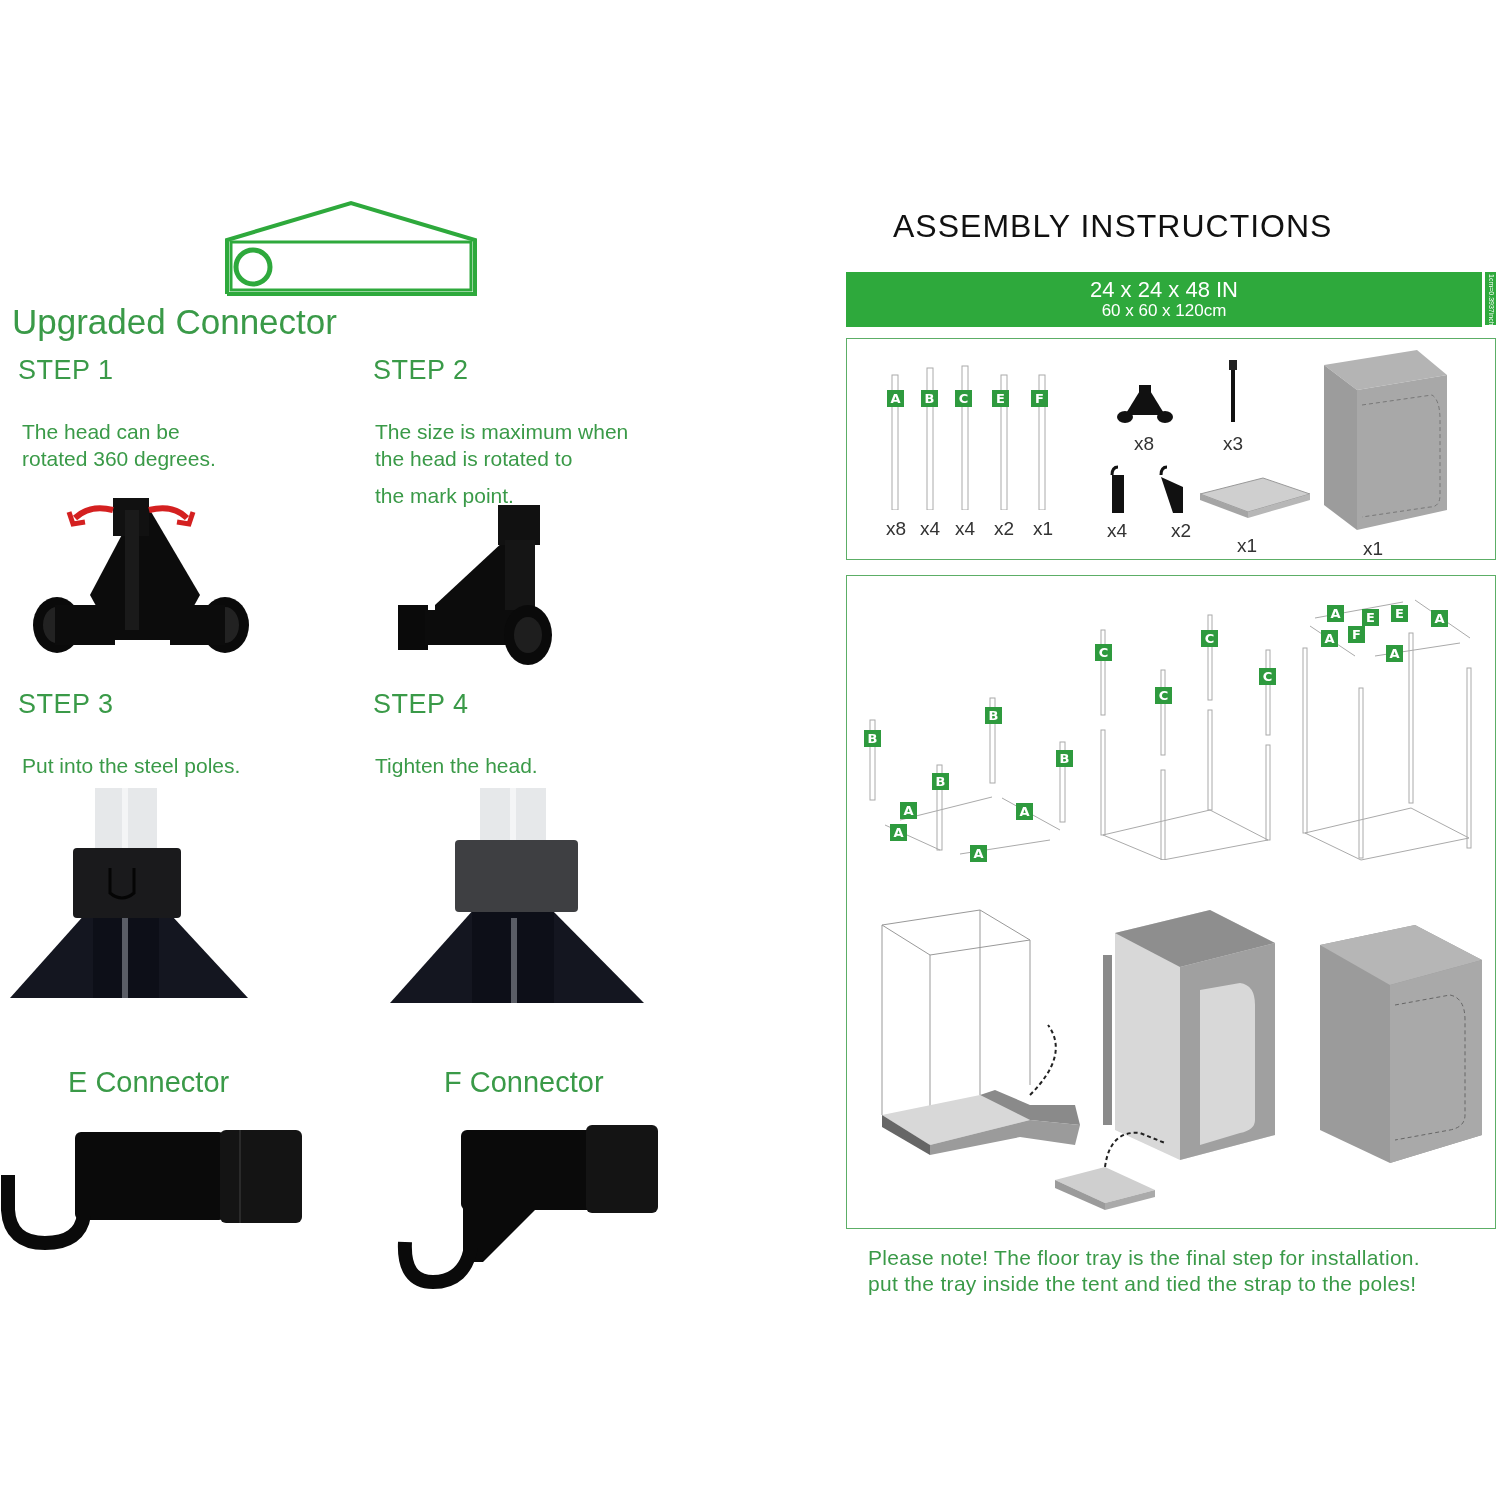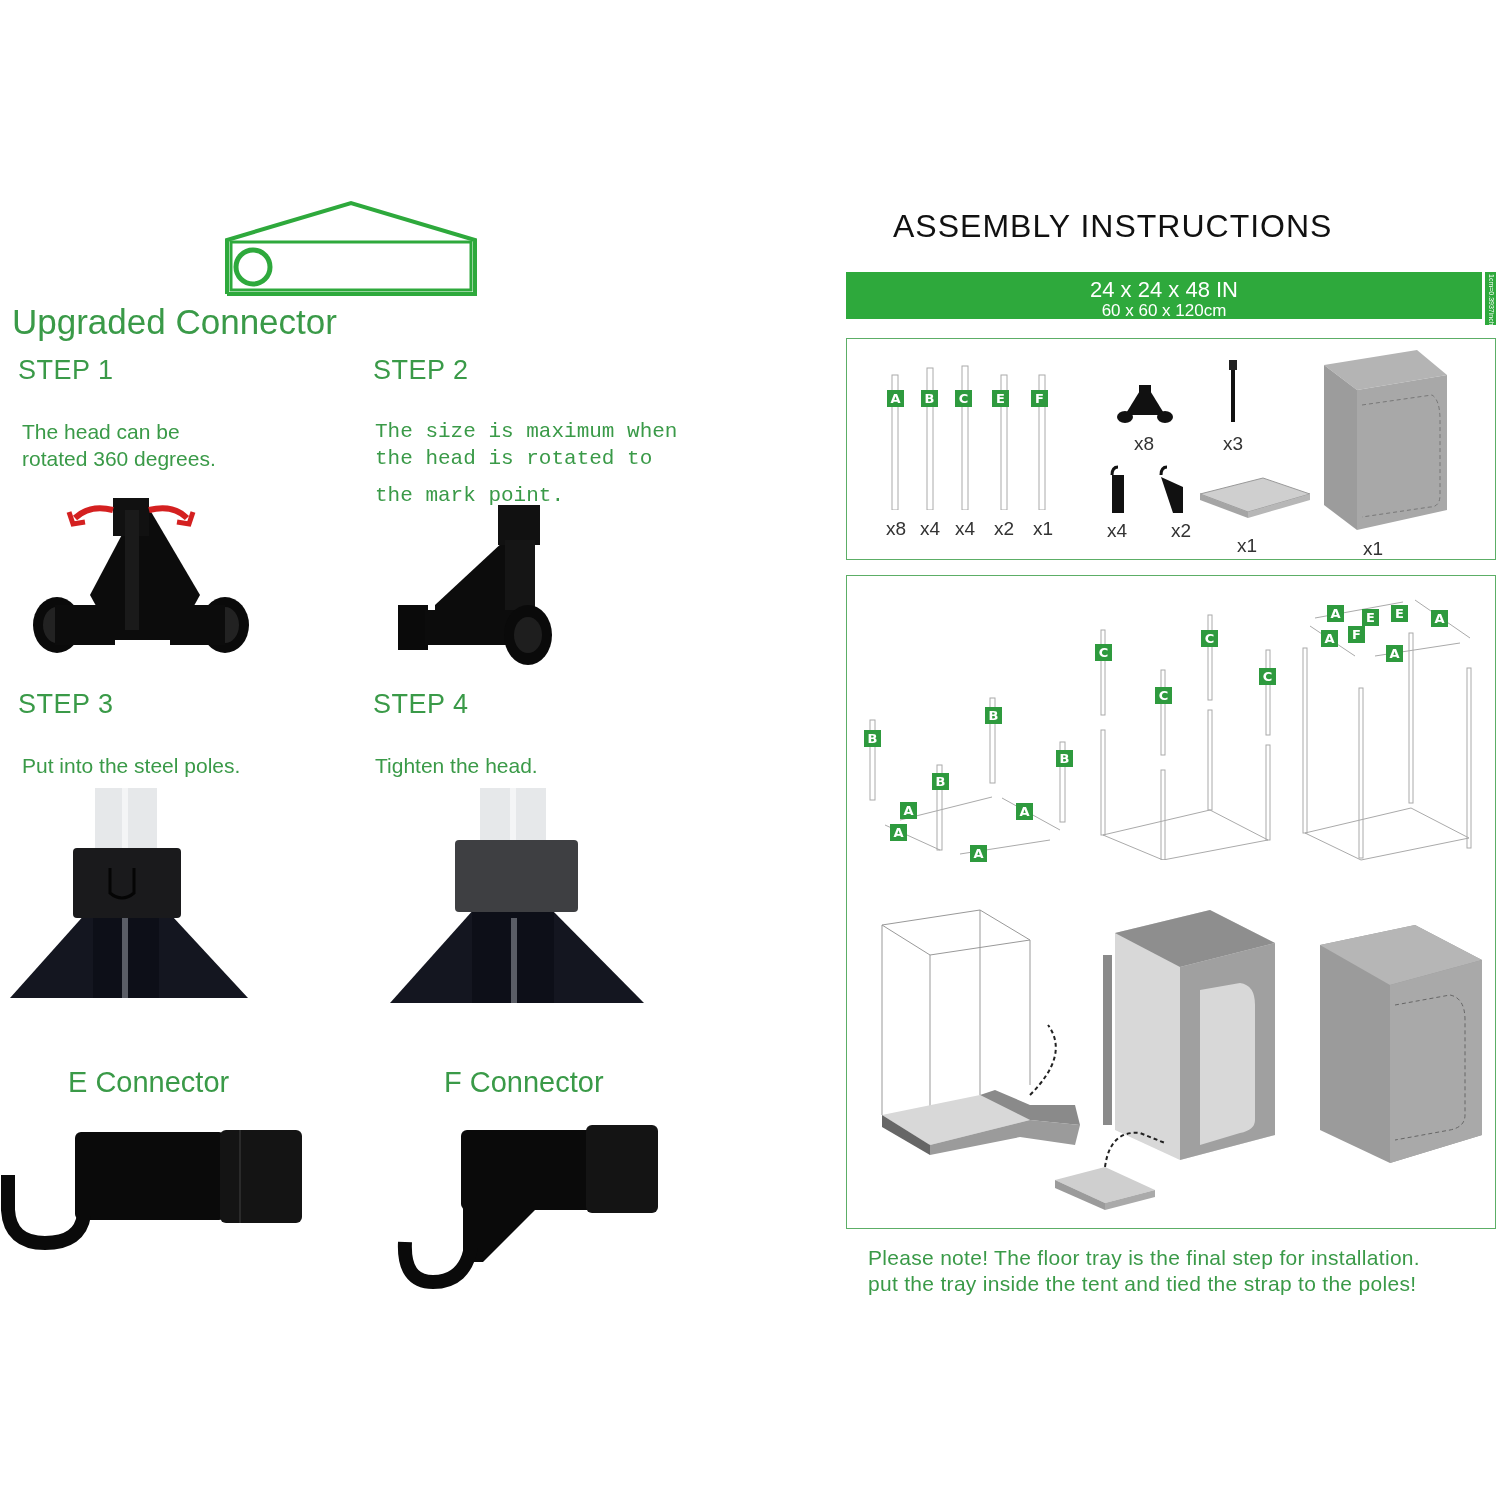--- a/index.html
+++ b/index.html
@@ -46,21 +46,21 @@
   <ellipse cx="200" cy="135" rx="24" ry="28" fill="#0a0a0a"></ellipse>
   <ellipse cx="200" cy="135" rx="14" ry="18" fill="#222"></ellipse>
   <rect x="145" y="115" width="55" height="40" fill="#0c0c0c"></rect>
   <path d="M88,20 Q65,14 50,28" stroke="#d42020" stroke-width="6" fill="none"></path>
   <path d="M44,22 L48,34 L60,32" stroke="#d42020" stroke-width="5" fill="none"></path>
   <path d="M124,20 Q148,14 162,28" stroke="#d42020" stroke-width="6" fill="none"></path>
   <path d="M168,22 L164,34 L152,32" stroke="#d42020" stroke-width="5" fill="none"></path>
 </svg>
 
 <div class="abs step" style="left:373px;top:355px;">STEP 2</div>
-<div class="abs desc" style="left:375px;top:418px;font-family:Liberation Mono, monospace;">
+<div class="abs desc" style="left:375px;top:418px;">
   <div>The size is maximum when</div>
   <div>the head is rotated to</div>
   <div style="margin-top:10px;">the mark point.</div>
 </div>
 <svg width="170" height="175" style="left:395px;top:500px;">
   <polygon points="40,105 110,40 140,40 140,140 40,140" fill="#0c0c0c"></polygon>
   <rect x="103" y="5" width="42" height="40" fill="#111"></rect>
   <rect x="110" y="40" width="30" height="100" fill="#151515"></rect>
   <rect x="3" y="105" width="30" height="45" fill="#0a0a0a"></rect>
   <rect x="30" y="110" width="110" height="35" fill="#0c0c0c"></rect>
@@ -102,21 +102,21 @@
 <div class="abs conn" style="left:444px;top:1066px;">F Connector</div>
 <svg width="280" height="170" style="left:393px;top:1122px;">
   <rect x="68" y="8" width="135" height="80" rx="6" fill="#0a0a0a"></rect>
   <rect x="193" y="3" width="72" height="88" rx="6" fill="#141414"></rect>
   <polygon points="70,80 150,80 90,140 70,140" fill="#0a0a0a"></polygon>
   <path d="M78,60 L78,125 Q72,160 40,160 Q10,160 12,120" stroke="#0a0a0a" stroke-width="14" fill="none"></path>
 </svg>
 
 <div class="abs asm-title" style="left:893px;top:208px;">ASSEMBLY INSTRUCTIONS</div>
 
-<div class="abs banner" style="left:846px;top:272px;width:636px;height:47px;">
+<div class="abs banner" style="left:846px;top:272px;width:636px;height:55px;">
   <div style="font-size:22px;padding-top:6px;line-height:24px;">24 x 24 x 48 IN</div>
   <div style="font-size:17px;line-height:18px;">60 x 60 x 120cm</div>
 </div>
 <div class="abs" style="left:1485px;top:272px;width:11px;height:53px;background:#2ea93c;overflow:hidden;">
   <div style="transform:rotate(90deg);transform-origin:0 0;position:absolute;left:10px;top:2px;font-size:7px;color:#fff;white-space:nowrap;">1cm=0.3937inch</div>
 </div>
 
 <div class="abs box" style="left:846px;top:338px;width:648px;height:220px;"></div>
 <svg width="200" height="150" style="left:880px;top:360px;">
   <rect x="12" y="15" width="6" height="135" fill="#fff" stroke="#aaa"></rect>

